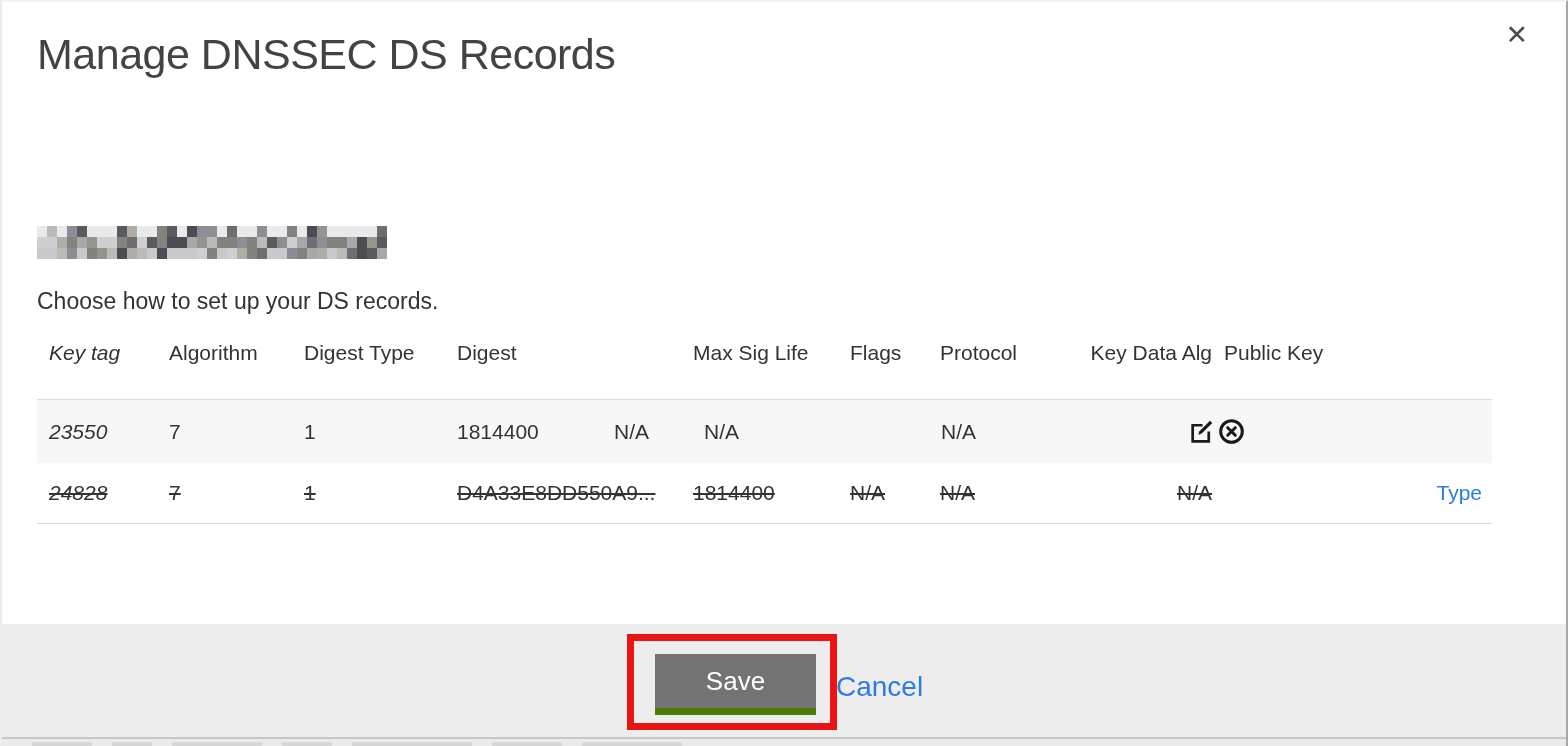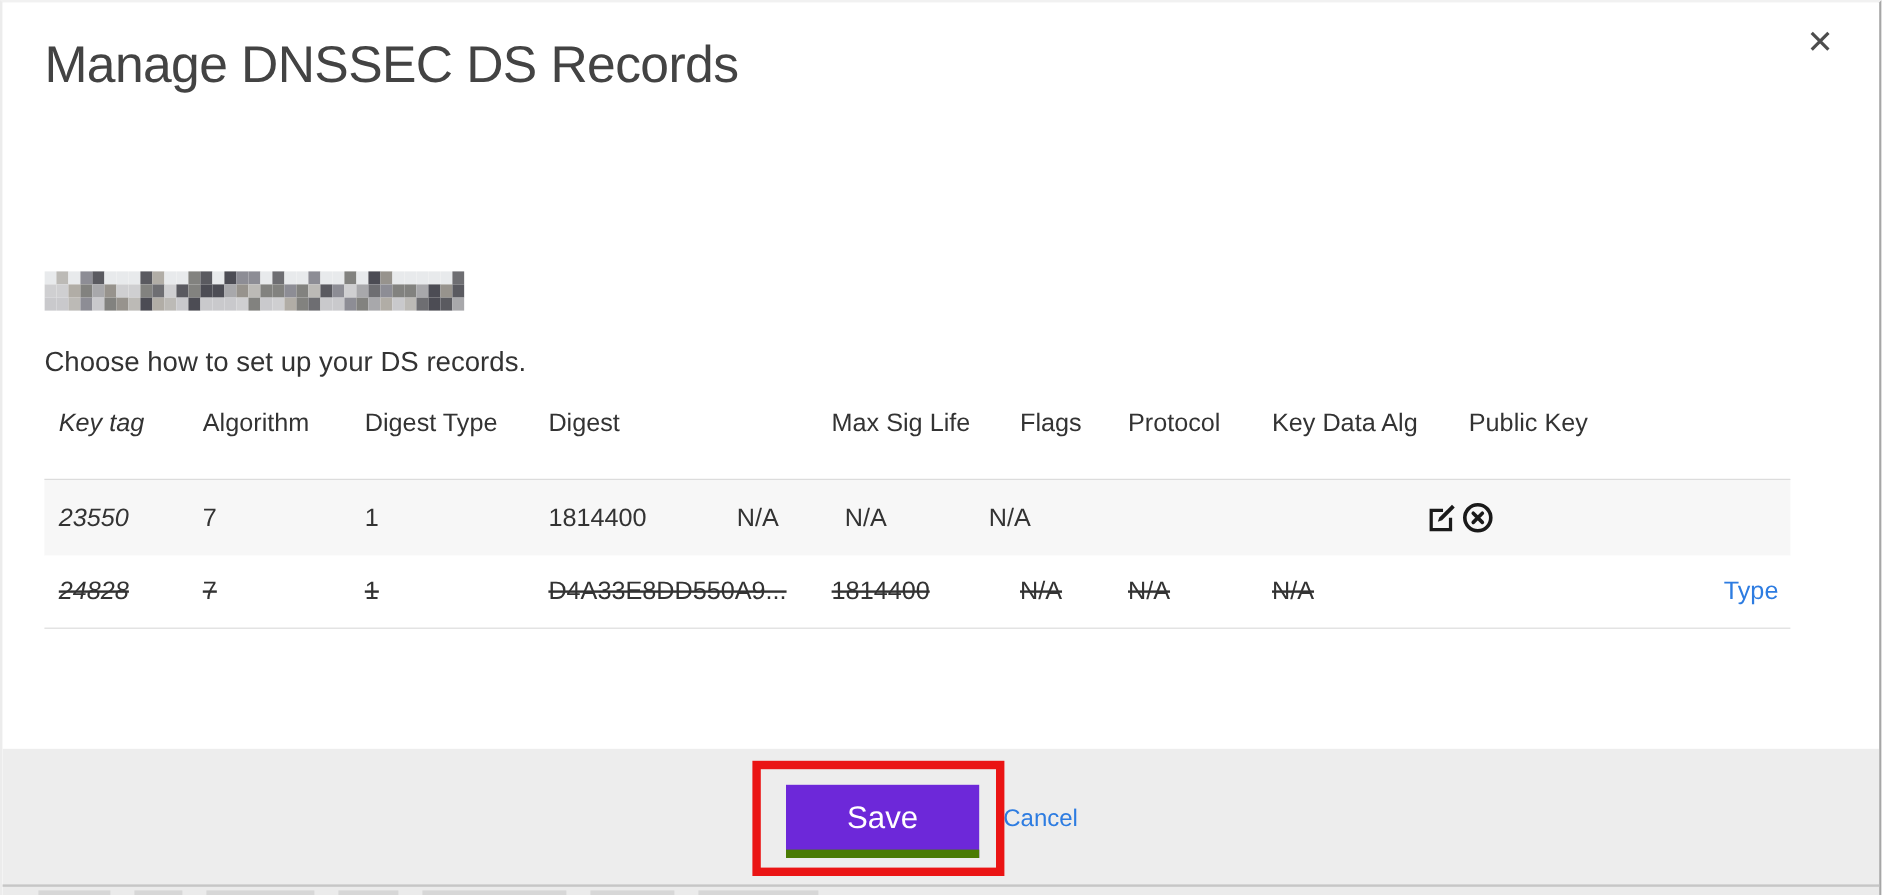--- a/index.html
+++ b/index.html
@@ -41,21 +41,21 @@
     position:absolute; left:35px; top:328px; width:1455px;
     font-size:21px; color:#333;
   }
   .t-row { display:flex; align-items:center; }
   .t-head { height:45px; }
   .t-head .cell { color:#333; }
   .t-body-row1 { height:64px; background:#f7f7f7; border-top:1px solid #dcdcdc;margin-top:24px; }
   .t-body-row2 { height:61px; background:#fff; border-bottom:1px solid #dcdcdc; }
   .cell { padding-left:12px; white-space:nowrap; overflow:hidden; }
   .c0{width:120px;font-style:italic;} .c1{width:135px;} .c2{width:153px;} .c3{width:236px;}
-  .c4{width:157px;} .c5{width:90px;}  .c6{width:120px;} .c7{width:164px;}
+  .c4{width:157px;} .c5{width:90px;}  .c6{width:120px;} .c7{width:164px;text-align:right;}
   .c8{width:168px;} .c-actions{ width:112px; display:flex; align-items:center; justify-content:flex-end; padding-right:10px; }
   .deleted .cell { text-decoration:line-through; }
   .deleted .c-actions { text-decoration:none; }
   .icon-btn { width:30px; height:30px; cursor:pointer; display:inline-flex; align-items:center; justify-content:center; }
   .undo-link { font-size:21px; cursor:pointer; text-decoration:none; }
 
   .add-btn {
     position:absolute; left:35px; top:511px;
     width:213px; height:45px;
     background:#fff; border:2px solid #699c0a; color:#699c0a;
@@ -68,21 +68,21 @@
     background:#ededed;
   }
   .save-btn {
     position:absolute; left:653px; top:30px;
     width:161px; height:61px;
     color:#fff; font-size:26px; font-family:inherit;
     border:none; border-bottom:7px solid #4a7b04; cursor:pointer;
   }
   .cancel-link {
     position:absolute; left:834px; top:47px;
-    font-size:20px; cursor:pointer; text-decoration:none;
+    font-size:28px; cursor:pointer; text-decoration:none;
   }
   .annotation-rect {
     position:absolute; left:625px; top:10px;
     width:210px; height:96px;
     border:7px solid #ea1414; pointer-events:none;
   }
 
   .bottom-strip {
     position:absolute; left:0; right:0; bottom:0; height:9px;
     background:#ebebeb; border-top:2px solid #c6c6c6;
@@ -257,21 +257,21 @@
           <div class="cell c8"></div>
           <div class="c-actions">
             <a class="undo-link" href="#" style="color: rgb(45, 124, 225);">Type</a>
           </div>
         </div>
       </div>
   </div>
 
 
   <div class="footer">
-    <button class="save-btn" style="background: #6d28d9; border-bottom-color: rgb(74, 123, 4);">Save</button>
+    <button class="save-btn" style="background: #737373; border-bottom-color: rgb(74, 123, 4);">Save</button>
     <a class="cancel-link" href="#" style="color: rgb(45, 124, 225);">Cancel</a>
     <div class="annotation-rect" style="border-color: rgb(234, 20, 20);"></div>
   </div>
 
   <div class="bottom-strip">
       <div class="strip-mark" style="left: 30px; width: 60px;"></div>
       <div class="strip-mark" style="left: 110px; width: 40px;"></div>
       <div class="strip-mark" style="left: 170px; width: 90px;"></div>
       <div class="strip-mark" style="left: 280px; width: 50px;"></div>
       <div class="strip-mark" style="left: 350px; width: 120px;"></div>

